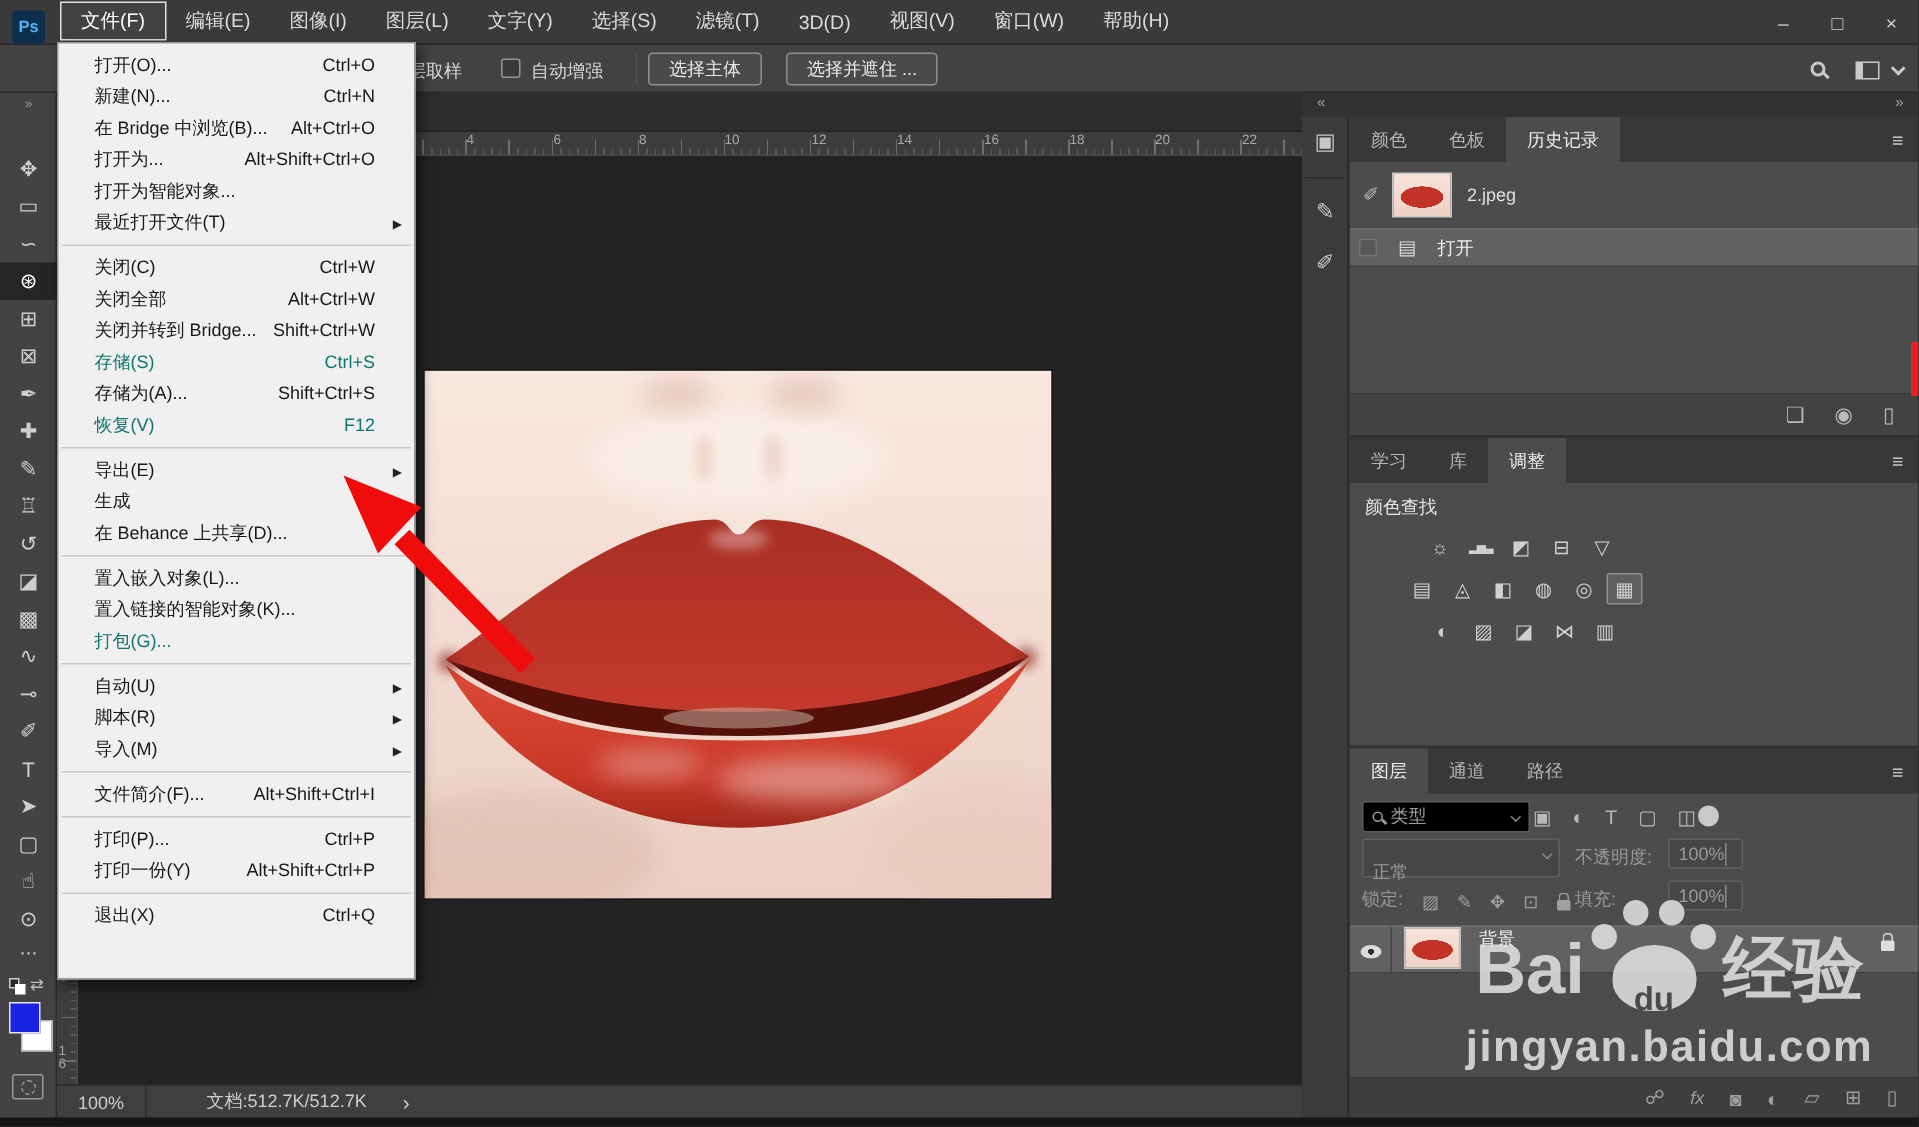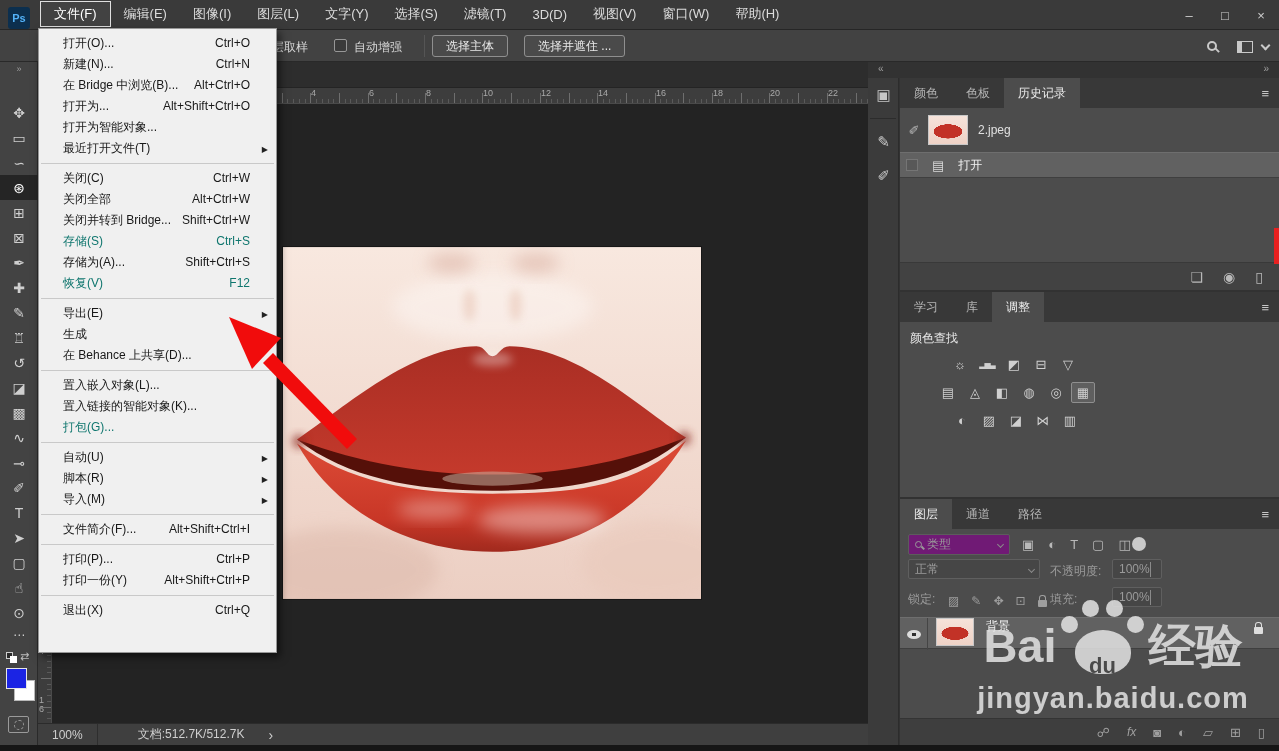--- a/index.html
+++ b/index.html
@@ -94,28 +94,28 @@
   .pfoot{background:#424242;border-top:1px solid #393939;display:flex;align-items:center;justify-content:flex-end;gap:20px;padding-right:16px;color:#b9b9b9;font-size:14px}
 
   
   .adj-label{position:absolute;left:10px;top:8px;color:#e8e8e8;font-size:12px}
   .adj-row{position:absolute;display:flex;gap:3px}
   .aicon{width:24px;height:21px;display:flex;align-items:center;justify-content:center;color:#d0d0d0;font-size:13px;white-space:nowrap}
   .aicon.small{font-size:8px;letter-spacing:-1px}
   .aicon.hl{background:#5f5f5f;border:1px solid #8f8f8f;border-radius:2px}
 
   
-  .flt-box{position:absolute;left:8px;top:5px;width:102px;height:21px;background:#701a75;border:1px solid #5c5c5c;border-radius:2px;display:flex;align-items:center;color:#9a9a9a;font-size:12px}
+  .flt-box{position:absolute;left:8px;top:5px;width:112px;height:21px;background:#000000;border:1px solid #5c5c5c;border-radius:2px;display:flex;align-items:center;color:#9a9a9a;font-size:12px}
   .mag{position:relative;width:7px;height:7px;border:1.5px solid #9a9a9a;border-radius:50%;margin:0 5px 0 6px}
   .mag::after{content:"";position:absolute;width:4px;height:1.5px;background:#9a9a9a;transform:rotate(45deg);right:-4px;bottom:-1px}
   .flt-arrow{margin-left:auto;margin-right:6px;width:5px;height:5px;border-right:1.5px solid #8a8a8a;border-bottom:1.5px solid #8a8a8a;transform:rotate(45deg)}
   .flt-icons{position:absolute;left:122px;top:5px;display:flex;gap:14px;color:#b9b9b9;font-size:13px;line-height:21px}
   .flt-pin{position:absolute;left:232px;top:8px;width:14px;height:14px;border-radius:50%;background:#c9c9c9}
   .row2{position:absolute;left:0;width:379px;height:28px;color:#9a9a9a;font-size:12px}
-  .dd{position:absolute;background:#464646;border:1px solid #5f5f5f;border-radius:2px;height:20px;line-height:18px;padding:0 6px;color:#9a9a9a}
+  .dd{position:absolute;background:#464646;border:1px solid #5f5f5f;border-radius:2px;height:20px;line-height:18px;padding:12px 6px;color:#9a9a9a}
   .dd .flt-arrow{position:absolute;right:5px;top:7px;margin:0}
   .valbox{position:absolute;background:#464646;border:1px solid #5f5f5f;border-radius:2px;height:20px;line-height:18px;padding:0 14px 0 6px;color:#9a9a9a}
   .lockicons{position:absolute;left:48px;top:4px;display:flex;gap:12px;color:#9f9f9f;font-size:12px;line-height:20px}
   .padlock{position:relative;display:inline-block;width:9px;height:7px;background:#9f9f9f;border-radius:1px;margin-top:9px}
   .padlock::before{content:"";position:absolute;top:-5px;left:1px;width:5px;height:5px;border:1.5px solid #9f9f9f;border-bottom:none;border-radius:3px 3px 0 0}
   .padlock.lit{background:#dedede}.padlock.lit::before{border-color:#dedede}
   .layer-row{position:absolute;left:0;top:88px;width:379px;height:32px;background:#616161;border-top:1px solid #6e6e6e;border-bottom:1px solid #3f3f3f;display:flex;}
   .eyebox{width:28px;height:32px;border-right:1px solid #454545;display:flex;align-items:center;justify-content:center}
   .eye{width:14px;height:9px;border-radius:50%;background:radial-gradient(circle at 50% 50%,#2e2e2e 0 2px,#dcdcdc 2px 100%)}
   .lthumb{width:38px;height:28px;margin-left:8px;border:1px solid #c8c8c8;background:

